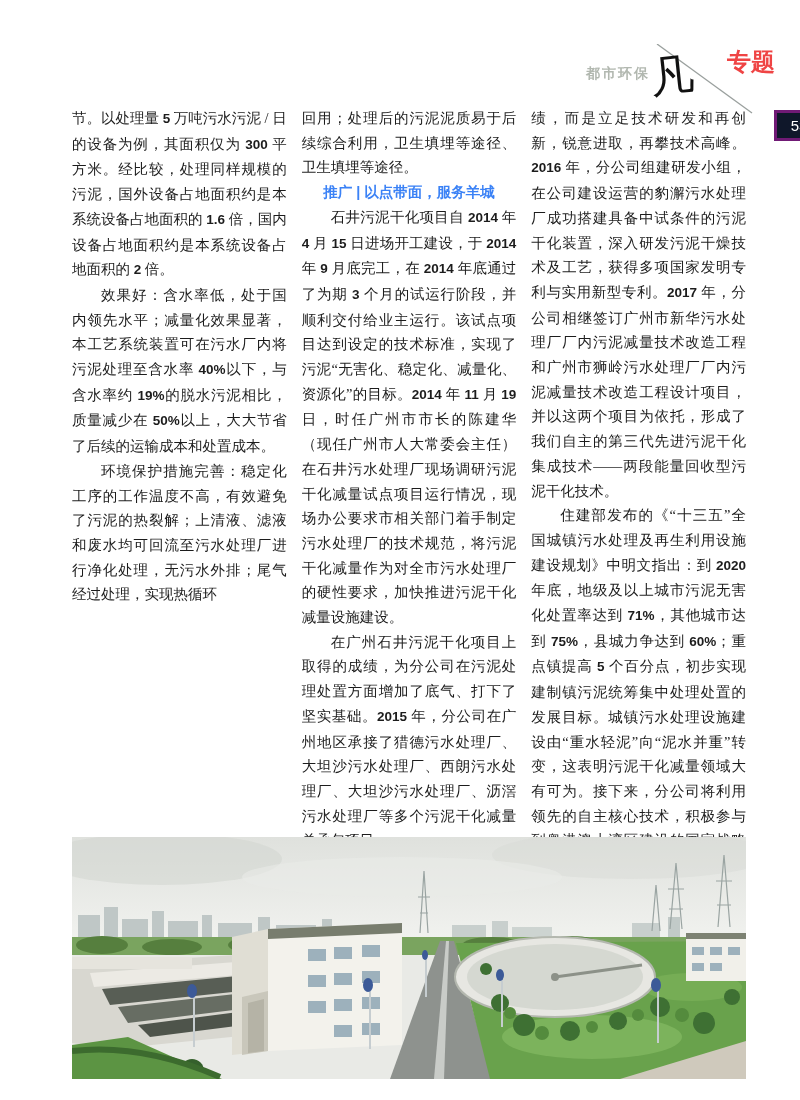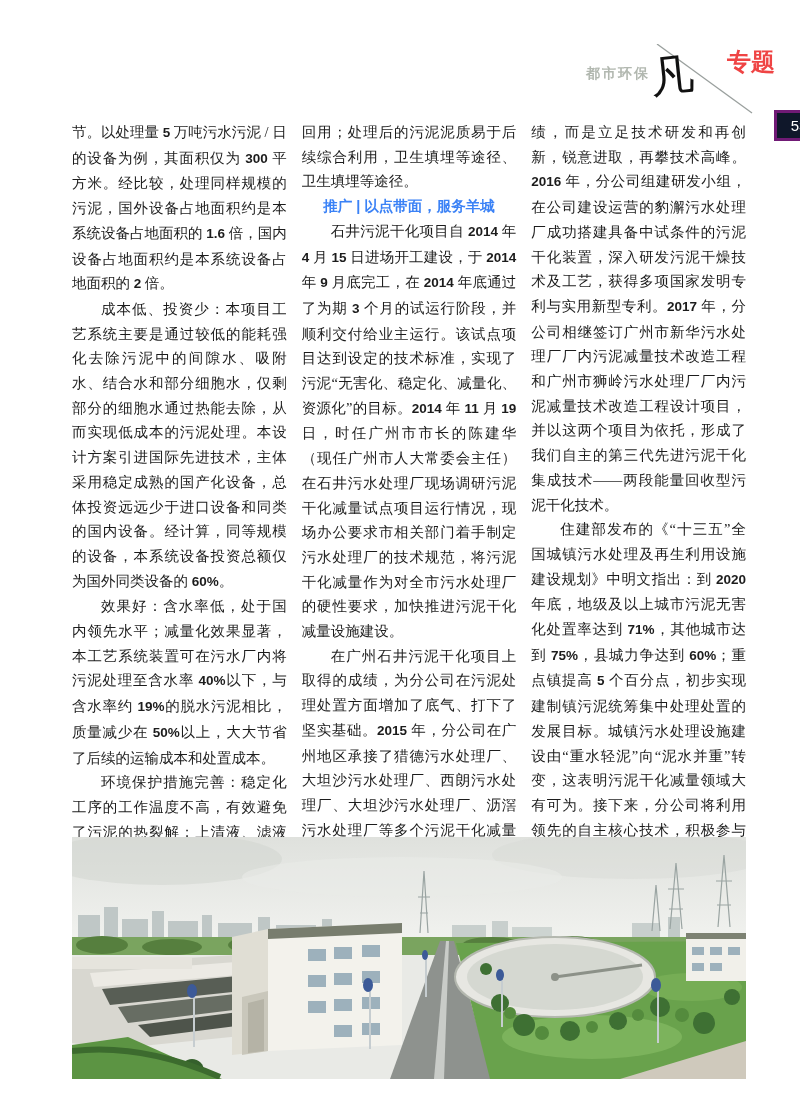--- a/index.html
+++ b/index.html
@@ -27,21 +27,21 @@
   }
   .page-num{
     position:absolute;left:774px;top:66px;width:44px;height:25px;
     background:#0f172a;border:3px solid #701a75;
     color:#ffffff;font-family:"Liberation Sans",sans-serif;font-size:15px;
     display:flex;align-items:center;justify-content:center;
   }
 
   
   .columns{
-    position:absolute;left:72px;top:76px;width:674px;
+    position:absolute;left:72px;top:62px;width:674px;
     display:flex;gap:15px;
   }
   .column{flex:1;min-width:0;}
   .column p{
     margin:0;font-size:14.5px;line-height:24.7px;
     text-align:justify;text-justify:inter-ideograph;
   }
   .column p.indent{text-indent:2em;}
   .column p.heading{
     font-family:"Liberation Sans","DejaVu Sans",sans-serif;font-weight:bold;
@@ -72,21 +72,20 @@
     <line x1="657" y1="0" x2="752" y2="69" stroke="#9aa09e" stroke-width="1.3"></line>
   </svg>
   <div class="logo-text">都市环保</div>
   <div class="logo-mark">凡</div>
   <div class="section-label">专题</div>
   <div class="page-num">53</div>
 
   <div class="columns" id="columns">
       <div class="column">
         <p class="">节。以处理量 <span class="num">5</span> 万吨污水污泥 / 日的设备为例，其面积仅为 <span class="num">300</span> 平方米。经比较，处理同样规模的污泥，国外设备占地面积约是本系统设备占地面积的 <span class="num">1.6</span> 倍，国内设备占地面积约是本系统设备占地面积的 <span class="num">2</span> 倍。</p>
-        <p class=" indent">成本低、投资少：本项目工艺系统主要是通过较低的能耗强化去除污泥中的间隙水、吸附水、结合水和部分细胞水，仅剩部分的细胞水通过热能去除，从而实现低成本的污泥处理。本设计方案引进国际先进技术，主体采用稳定成熟的国产化设备，总体投资远远少于进口设备和同类的国内设备。经计算，同等规模的设备，本系统设备投资总额仅为国外同类设备的 <span class="num">60%</span>。</p>
         <p class=" indent">效果好：含水率低，处于国内领先水平；减量化效果显著，本工艺系统装置可在污水厂内将污泥处理至含水率 <span class="num">40%</span>以下，与含水率约 <span class="num">19%</span>的脱水污泥相比，质量减少在 <span class="num">50%</span>以上，大大节省了后续的运输成本和处置成本。</p>
         <p class=" indent">环境保护措施完善：稳定化工序的工作温度不高，有效避免了污泥的热裂解；上清液、滤液和废水均可回流至污水处理厂进行净化处理，无污水外排；尾气经过处理，实现热循环</p>
       </div>
       <div class="column">
         <p class="">回用；处理后的污泥泥质易于后续综合利用，卫生填埋等途径、卫生填埋等途径。</p>
         <p class="heading">推广 | 以点带面，服务羊城</p>
         <p class=" indent">石井污泥干化项目自 <span class="num">2014</span> 年 <span class="num">4</span> 月 <span class="num">15</span> 日进场开工建设，于 <span class="num">2014</span> 年 <span class="num">9</span> 月底完工，在 <span class="num">2014</span> 年底通过了为期 <span class="num">3</span> 个月的试运行阶段，并顺利交付给业主运行。该试点项目达到设定的技术标准，实现了污泥“无害化、稳定化、减量化、资源化”的目标。<span class="num">2014</span> 年 <span class="num">11</span> 月 <span class="num">19</span> 日，时任广州市市长的陈建华（现任广州市人大常委会主任）在石井污水处理厂现场调研污泥干化减量试点项目运行情况，现场办公要求市相关部门着手制定污水处理厂的技术规范，将污泥干化减量作为对全市污水处理厂的硬性要求，加快推进污泥干化减量设施建设。</p>
         <p class=" indent">在广州石井污泥干化项目上取得的成绩，为分公司在污泥处理处置方面增加了底气、打下了坚实基础。<span class="num">2015</span> 年，分公司在广州地区承接了猎德污水处理厂、大坦沙污水处理厂、西朗污水处理厂、大坦沙污水处理厂、沥滘污水处理厂等多个污泥干化减量总承包项目。</p>
         <p class="heading">攀登 | 锐意进取，再攀高峰</p>
         <p class=" indent">分公司并没有满足于已有的成</p>

